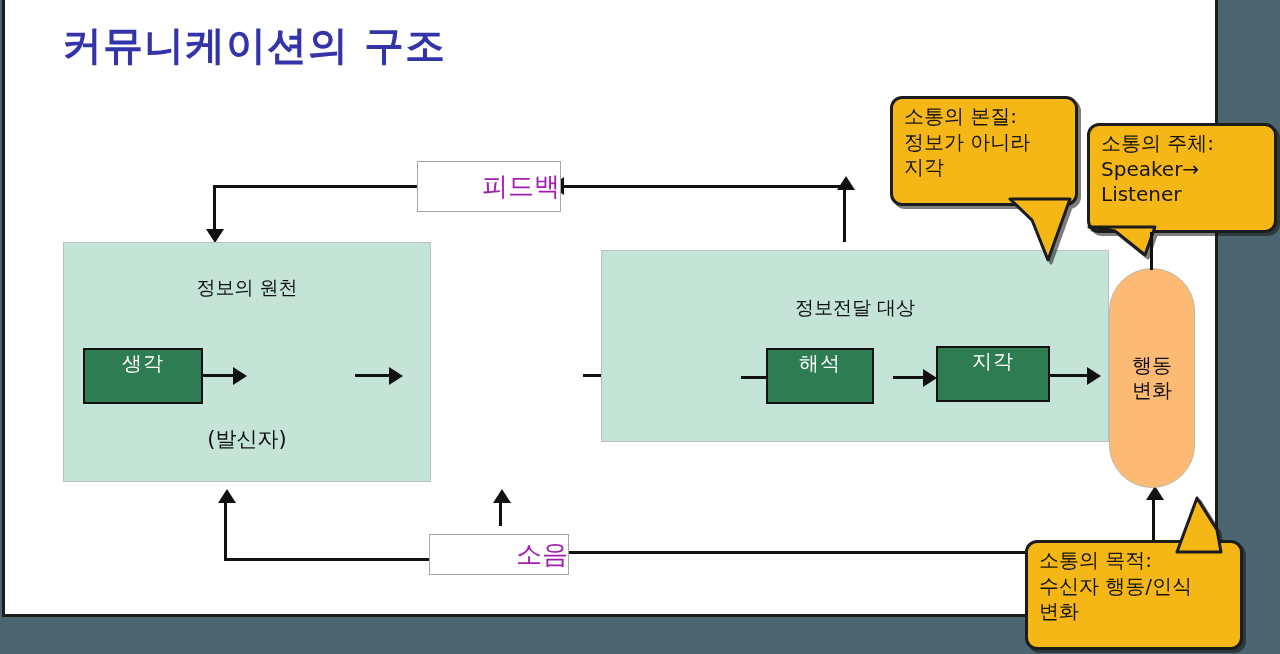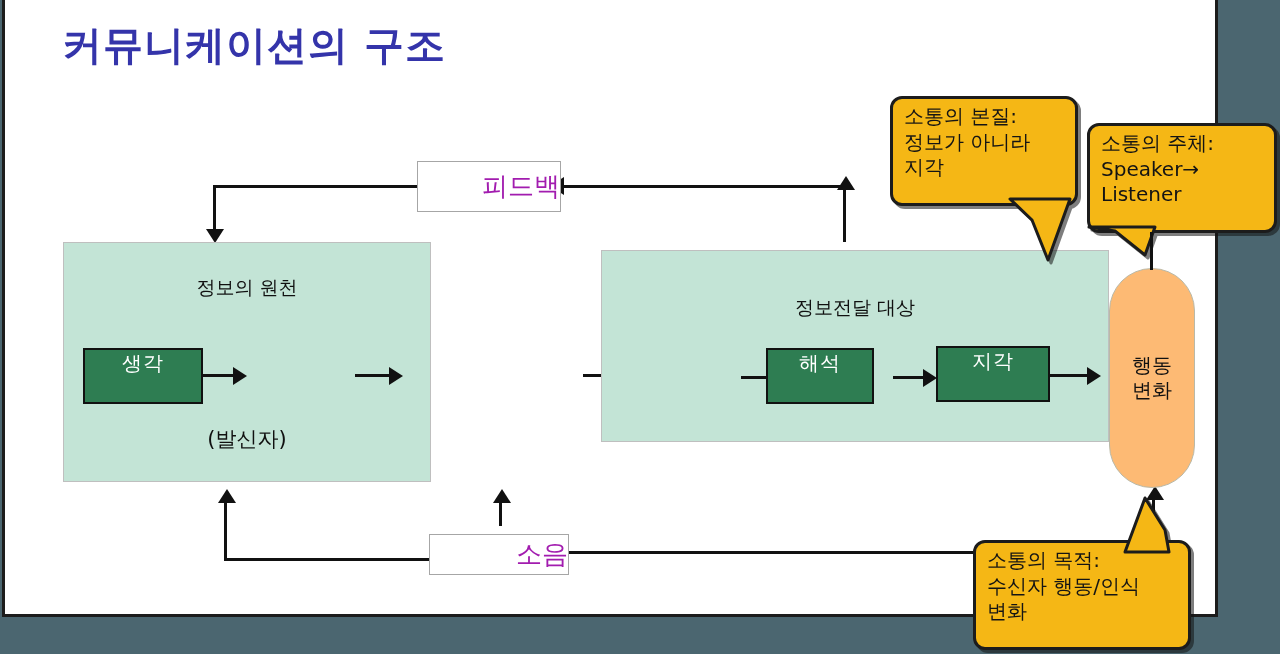--- a/index.html
+++ b/index.html
@@ -191,21 +191,21 @@
         </svg>
       </div>
       <div class="body"></div>
       <div class="txt">소통의 주체:
 Speaker→
 Listener</div>
     </div>
     <div class="vline" style="left:1145px;top:232px;height:38px;"></div>
 
 
-    <div class="callout shadowed" style="left:968px;top:540px;width:218px;height:110px;">
+    <div class="callout shadowed" style="left:1020px;top:540px;width:218px;height:110px;">
       <div class="tail" style="left:128px;top:-44px;">
         <svg width="80" height="60" viewBox="0 0 80 60">
           <path d="M24,56 L44,2 L64,34 L68,56 Z" fill="#f5b715" stroke="#1c1c1c" stroke-width="3" stroke-linejoin="round"></path>
         </svg>
       </div>
       <div class="body"></div>
       <div class="txt">소통의 목적:
 수신자 행동/인식
 변화</div>
     </div>

